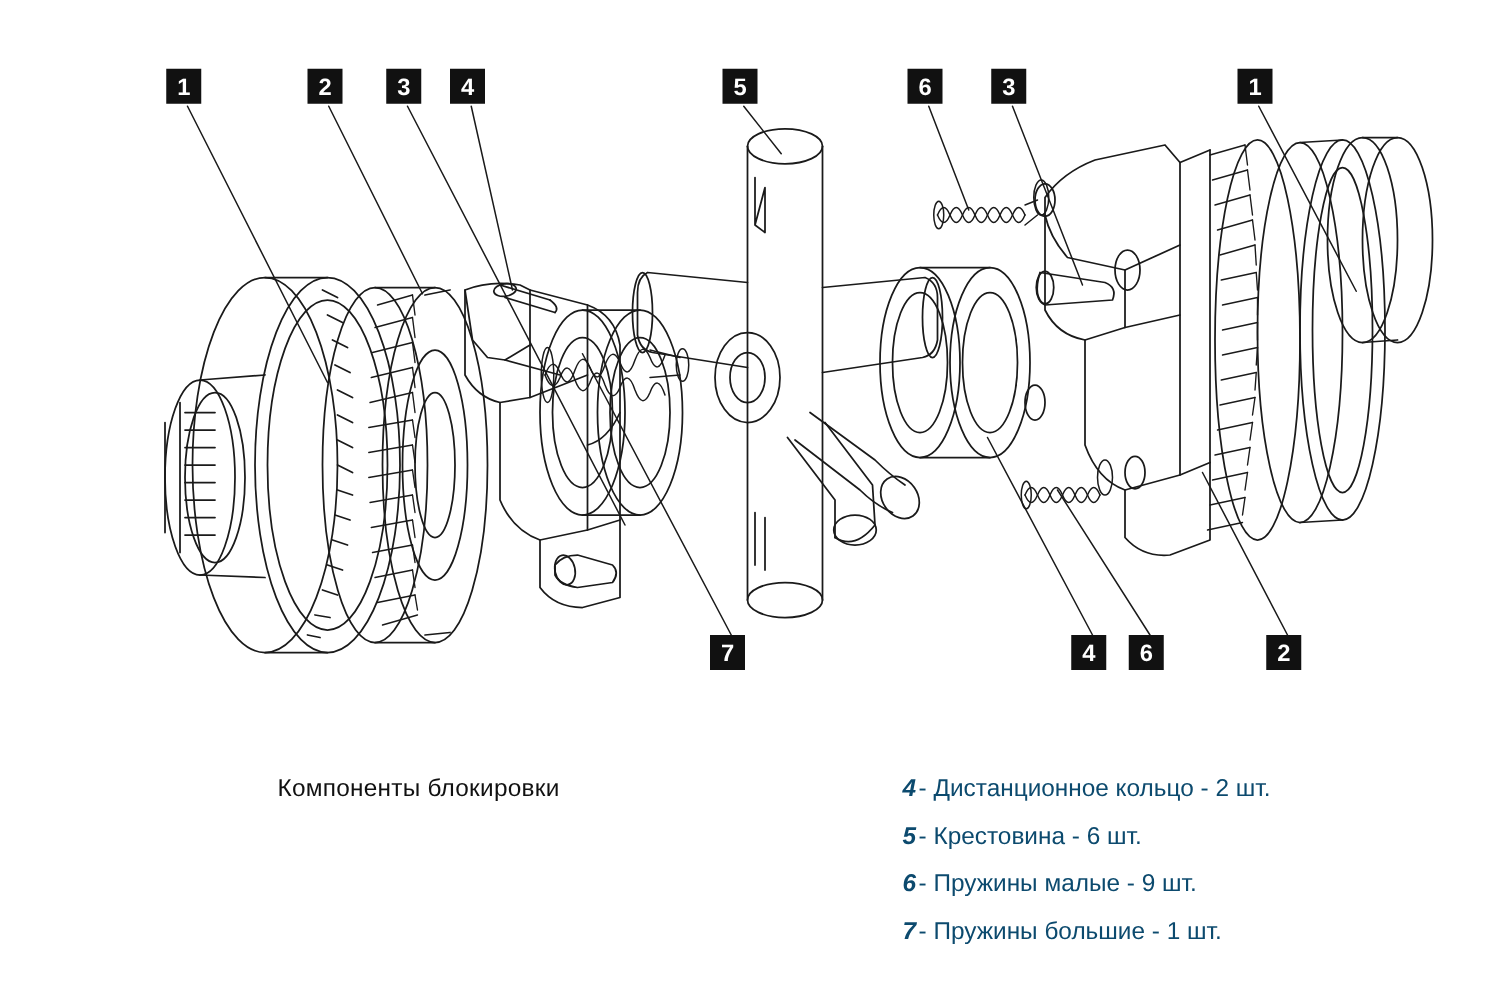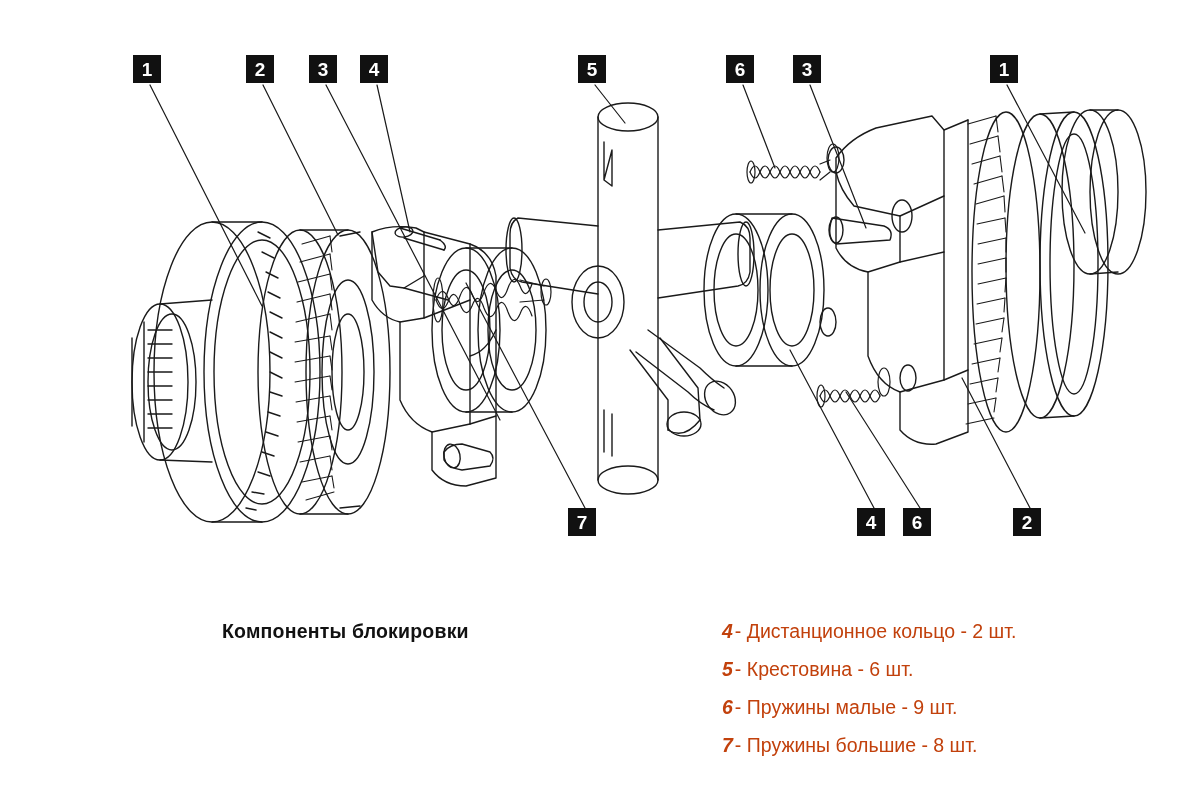--- a/index.html
+++ b/index.html
@@ -39,26 +39,25 @@
     position: absolute;
     top: 0;
   }
   .legend-col.left { left: 222px; width: 470px; }
   .legend-col.right { left: 722px; width: 470px; }
   .legend-title {
     font-size: 19.5px;
     line-height: 38px;
     color: #111111;
     letter-spacing: 0.2px;
-    font-weight: bold;
   }
   .legend-row {
     font-size: 19.5px;
     line-height: 38px;
-    color: #c2410c;
+    color: #0c4a6e;
     white-space: nowrap;
   }
   .legend-num {
     font-weight: bold;
     font-style: italic;
     margin-right: 2px;
   }
   .legend-text { }
   
 </style>
@@ -300,18 +299,18 @@
       <div class="legend-row">
         <span class="legend-num">4</span><span class="legend-text">- Дистанционное кольцо - 2 шт.</span>
       </div>
       <div class="legend-row">
         <span class="legend-num">5</span><span class="legend-text">- Крестовина - 6 шт.</span>
       </div>
       <div class="legend-row">
         <span class="legend-num">6</span><span class="legend-text">- Пружины малые - 9 шт.</span>
       </div>
       <div class="legend-row">
-        <span class="legend-num">7</span><span class="legend-text">- Пружины большие - 8 шт.</span>
+        <span class="legend-num">7</span><span class="legend-text">- Пружины большие - 1 шт.</span>
       </div>
     </div>
   </div>
 
 </div>
 
 </body></html>

